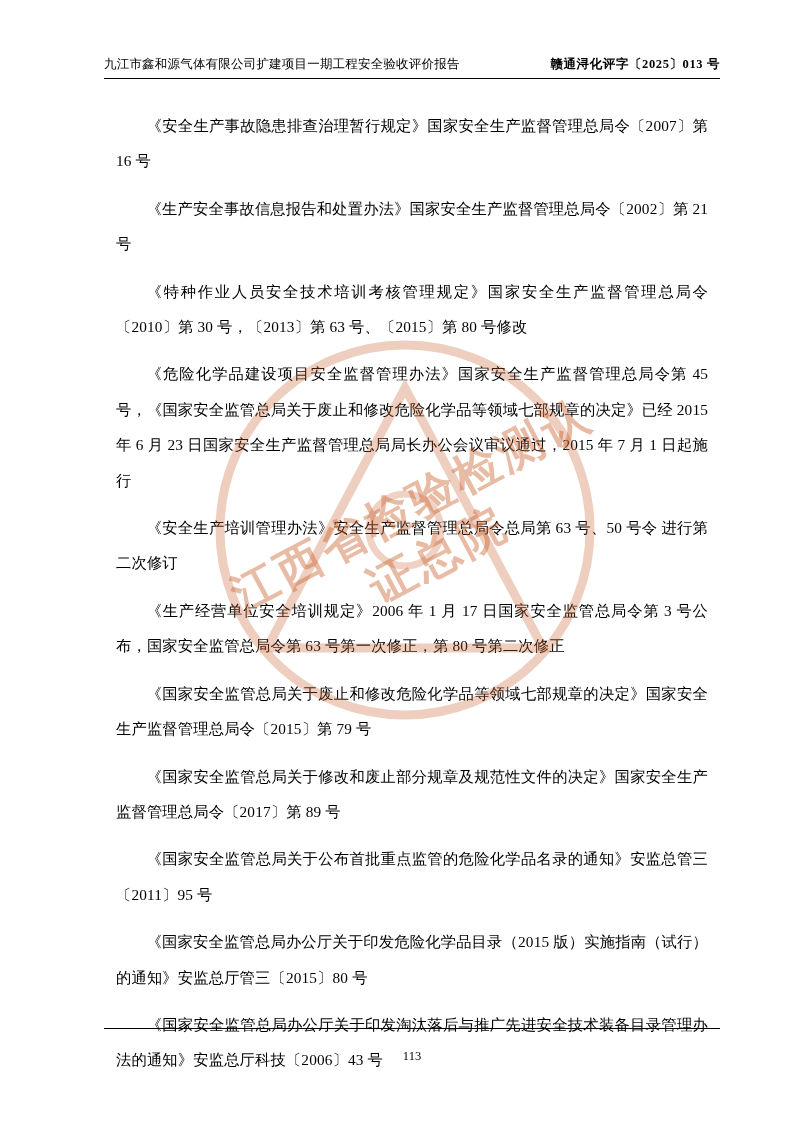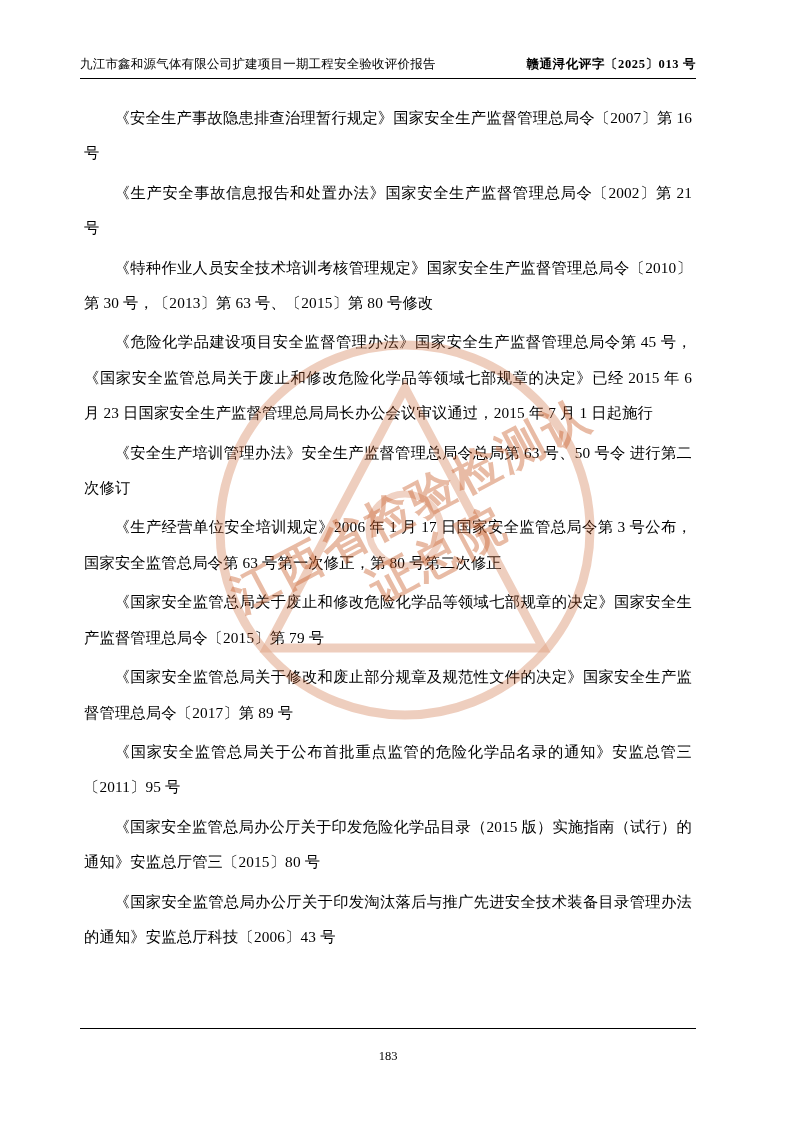--- a/index.html
+++ b/index.html
@@ -12,21 +12,21 @@
     width: 793px;
     height: 1122px;
     background: #ffffff;
     margin: 0 auto;
     overflow: hidden;
     font-family: "Liberation Serif", "DejaVu Serif", serif;
     color: #000000;
   }
   .page-inner {
     position: absolute;
-    left: 80px;
+    left: 104px;
     top: 0;
     width: 616px;
     height: 1122px;
   }
   
   .header {
     position: absolute;
     top: 56px;
     left: 0;
     width: 616px;
@@ -52,21 +52,21 @@
     top: 96px;
     left: 0;
     width: 616px;
   }
   .para {
     font-size: 15.3px;
     line-height: 35.4px;
     text-indent: 2em;
     text-align: justify;
     text-justify: inter-ideograph;
-    margin: 4px;
+    margin: 12px;
     letter-spacing: 0.15px;
   }
   
   .footer-rule {
     position: absolute;
     bottom: 93px;
     left: 0;
     width: 616px;
     height: 1px;
     background: #000;
@@ -137,21 +137,21 @@
       <p class="para">《安全生产培训管理办法》安全生产监督管理总局令总局第 63 号、50 号令 进行第二次修订</p>
       <p class="para">《生产经营单位安全培训规定》2006 年 1 月 17 日国家安全监管总局令第 3 号公布，国家安全监管总局令第 63 号第一次修正，第 80 号第二次修正</p>
       <p class="para">《国家安全监管总局关于废止和修改危险化学品等领域七部规章的决定》国家安全生产监督管理总局令〔2015〕第 79 号</p>
       <p class="para">《国家安全监管总局关于修改和废止部分规章及规范性文件的决定》国家安全生产监督管理总局令〔2017〕第 89 号</p>
       <p class="para">《国家安全监管总局关于公布首批重点监管的危险化学品名录的通知》安监总管三〔2011〕95 号</p>
       <p class="para">《国家安全监管总局办公厅关于印发危险化学品目录（2015 版）实施指南（试行）的通知》安监总厅管三〔2015〕80 号</p>
       <p class="para">《国家安全监管总局办公厅关于印发淘汰落后与推广先进安全技术装备目录管理办法的通知》安监总厅科技〔2006〕43 号</p>
     </div>
 
     <div class="footer-rule"></div>
-    <div class="page-number">183</div>
+    <div class="page-number">113</div>
   </div>
 
   <div class="watermark">
     <svg class="wm-stamp" viewBox="0 0 400 400">
       <circle cx="200" cy="200" r="185" fill="none" stroke="#c95c28" stroke-width="9" opacity="0.55"></circle>
       <path d="M200 58 L338 318 L62 318 Z" fill="none" stroke="#c95c28" stroke-width="9" opacity="0.55"></path>
       <circle cx="200" cy="200" r="36" fill="none" stroke="#c95c28" stroke-width="7" opacity="0.5"></circle>
     </svg>
     <div class="wm-text">江西省检验检测认证总院</div>
   </div>

